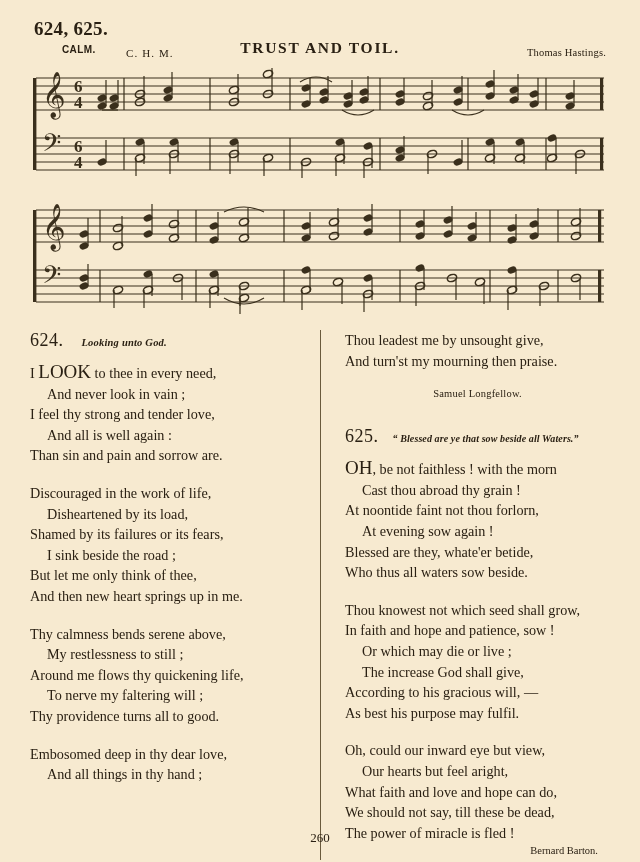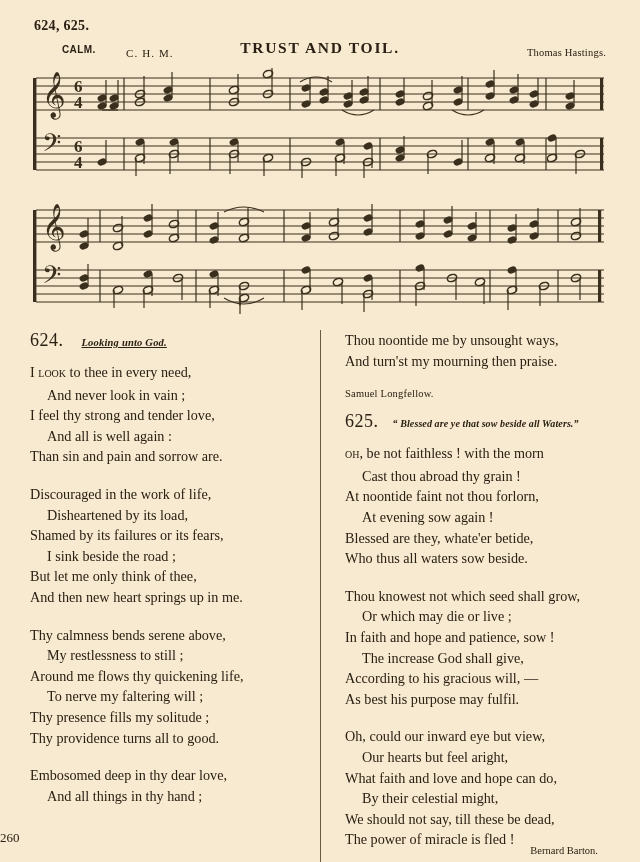--- a/index.html
+++ b/index.html
@@ -26,21 +26,21 @@
   
   .header {
     position: relative;
     height: 44px;
     margin: 0 34px;
   }
   .hymn-numbers {
     position: absolute;
     left: 0;
     top: 18px;
-    font-size: 14px;
+    font-size: 19px;
     font-weight: 700;
     letter-spacing: 0.3px;
   }
   .page-title {
     position: absolute;
     left: 0;
     right: 0;
     top: 22px;
     text-align: center;
     font-size: 15.5px;
@@ -120,21 +120,20 @@
     vertical-align: baseline;
   }
   .hymn-sub {
     font-size: 10.5px;
     font-style: italic;
     font-weight: 600;
     display: inline-block;
     margin-left: 14px;
     vertical-align: baseline;
     letter-spacing: 0.2px;
-    text-decoration: underline;
   }
   .hymn-sub-quote {
     font-size: 10px;
     font-style: italic;
     font-weight: 600;
     display: inline-block;
     margin-left: 10px;
     vertical-align: baseline;
     letter-spacing: 0.1px;
   }
@@ -143,38 +142,38 @@
     margin: 0 0 17px 0;
   }
   .line {
     font-size: 14.2px;
     line-height: 20.6px;
     white-space: nowrap;
   }
   .line.indent { padding-left: 17px; }
   .line .smallcaps {
     font-variant: small-caps;
-    font-size: 10px;
+    font-size: 19px;
   }
 
   .attribution {
-    text-align: left;
+    text-align: center;
     font-size: 10.5px;
     margin-top: -8px;
-    margin-bottom: 12px;
+    margin-bottom: 27px;
     letter-spacing: 0.2px;
   }
   .attribution.tight { margin-top: 2px; }
 
   .page-number {
     position: absolute;
     left: 0;
     right: 0;
     bottom: 16px;
-    text-align: left;
+    text-align: center;
     font-size: 13px;
   }
   .footer-attr {
     position: absolute;
     right: 42px;
     bottom: 6px;
     font-size: 10.5px;
   }
 </style>
 </head>
@@ -517,65 +516,63 @@
             <div class="line">Shamed by its failures or its fears,</div>
             <div class="line indent">I sink beside the road ;</div>
             <div class="line">But let me only think of thee,</div>
             <div class="line">And then new heart springs up in me.</div>
           </div>
           <div class="stanza">
             <div class="line">Thy calmness bends serene above,</div>
             <div class="line indent">My restlessness to still ;</div>
             <div class="line">Around me flows thy quickening life,</div>
             <div class="line indent">To nerve my faltering will ;</div>
-            <div class="line">Thy presence fills my solitude ;</div>
             <div class="line">Thy providence turns all to good.</div>
           </div>
           <div class="stanza">
             <div class="line">Embosomed deep in thy dear love,</div>
             <div class="line indent">And all things in thy hand ;</div>
           </div>
         </div>
     </div>
 
     <div class="col col-right">
       <div id="right-continued">
           <div class="stanza">
-            <div class="line">Thou noontide me by unsought ways,</div>
+            <div class="line">Thou leadest me by unsought give,</div>
             <div class="line">And turn'st my mourning then praise.</div>
           </div>
         </div>
       <div class="attribution tight">Samuel Longfellow.</div>
 
       <div class="hymn-head">
         <span class="hymn-no">625.</span>
         <span class="hymn-sub-quote">“ Blessed are ye that sow beside all Waters.”</span>
       </div>
       <div id="right-stanzas">
           <div class="stanza">
             <div class="line"><span class="smallcaps">OH</span>, be not faithless ! with the morn</div>
             <div class="line indent">Cast thou abroad thy grain !</div>
             <div class="line">At noontide faint not thou forlorn,</div>
             <div class="line indent">At evening sow again !</div>
             <div class="line">Blessed are they, whate'er betide,</div>
             <div class="line">Who thus all waters sow beside.</div>
           </div>
           <div class="stanza">
             <div class="line">Thou knowest not which seed shall grow,</div>
+            <div class="line">In faith and hope and patience, sow !</div>
             <div class="line indent">Or which may die or live ;</div>
-            <div class="line">In faith and hope and patience, sow !</div>
             <div class="line indent">The increase God shall give,</div>
             <div class="line">According to his gracious will, —</div>
             <div class="line">As best his purpose may fulfil.</div>
           </div>
           <div class="stanza">
             <div class="line">Oh, could our inward eye but view,</div>
             <div class="line indent">Our hearts but feel aright,</div>
             <div class="line">What faith and love and hope can do,</div>
-            <div class="line indent">By their celestial might,</div>
             <div class="line">We should not say, till these be dead,</div>
             <div class="line">The power of miracle is fled !</div>
           </div>
         </div>
     </div>
 
   </div>
 
   <div class="page-number">260</div>
   <div class="footer-attr">Bernard Barton.</div>

